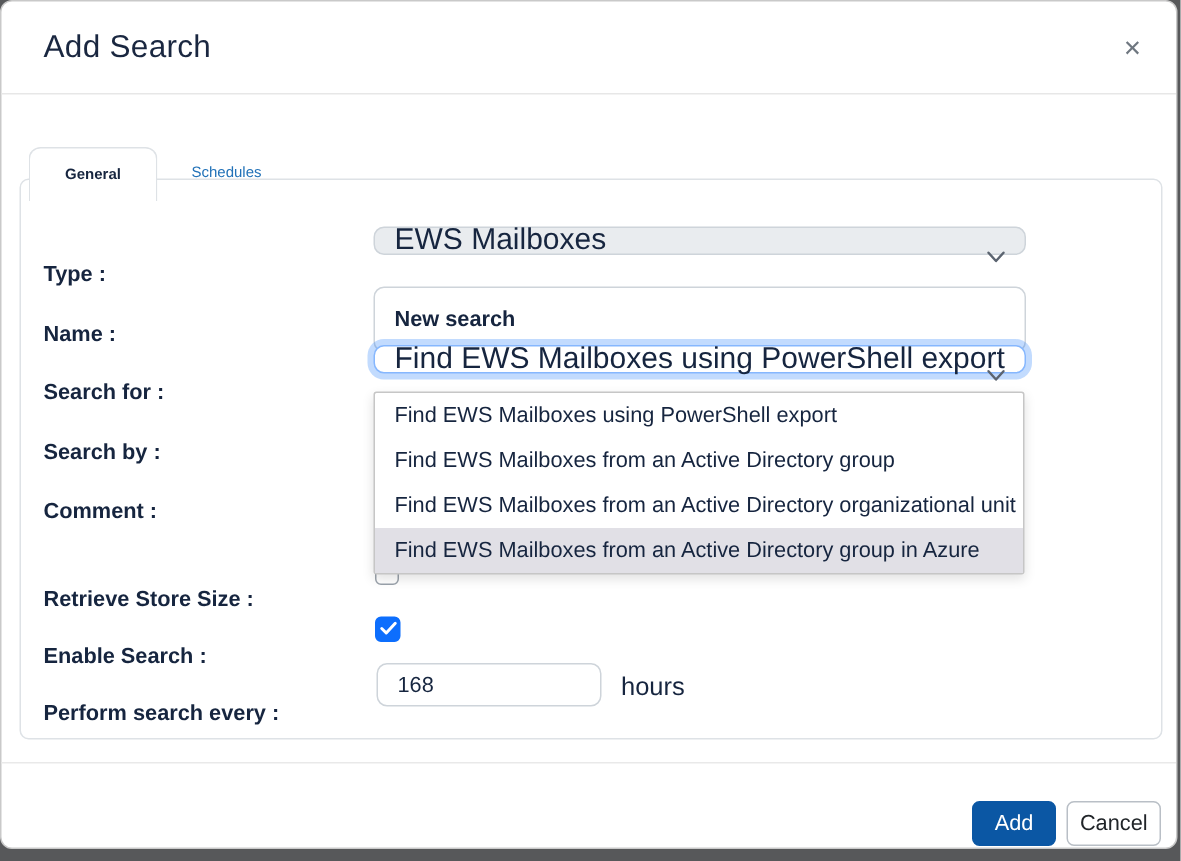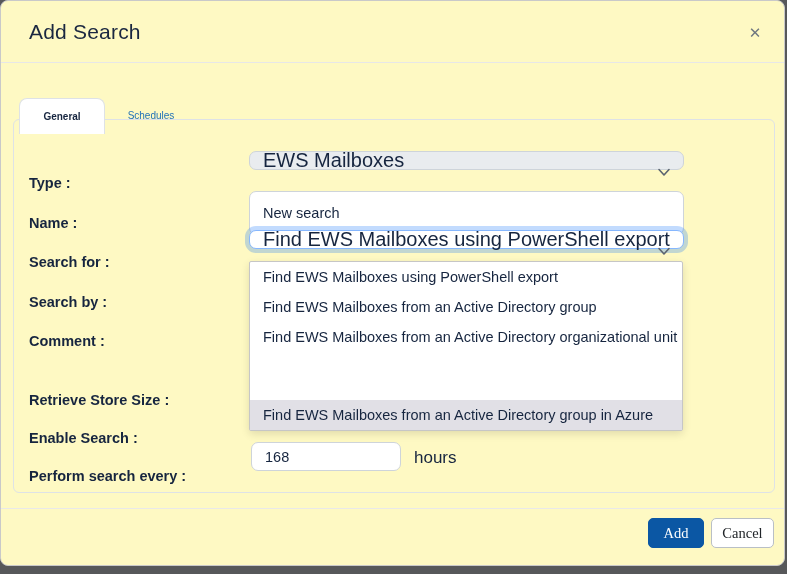--- a/index.html
+++ b/index.html
@@ -5,21 +5,21 @@
   html,body{margin:0;padding:0;}
   body{
     width:787px;height:574px;
     background:#57585a;
     font-family:"Liberation Sans", sans-serif;
     position:relative;
     overflow:hidden;
   }
   .dialog{
     position:absolute;left:0;top:0;width:785px;height:566px;
-    background:#fef9c3;border:1px solid #c9c9c9;border-radius:8px;
+    background:#ffffff;border:1px solid #c9c9c9;border-radius:8px;
     box-sizing:border-box;
   }
   .title{
     position:absolute;left:28px;top:19px;margin:0;
     font-size:21px;font-weight:400;color:#1a2740;letter-spacing:.2px;
   }
   .close-btn{
     position:absolute;left:742px;top:20px;width:24px;height:24px;
     background:none;border:none;padding:0;cursor:pointer;
     font-size:15px;color:#6f7780;line-height:24px;text-align:center;
@@ -63,54 +63,54 @@
   .ctl-type{top:150px;background:#e9ecef;}
   .ctl-searchfor{
     top:229px;border:1px solid #86b7fe;
     box-shadow:0 0 0 4px rgba(13,110,253,.25);z-index:4;
   }
   input.txt{
     position:absolute;box-sizing:border-box;border:1px solid #ced4da;border-radius:7px;
     font-family:"Liberation Sans", sans-serif;font-size:14.5px;color:#16253f;
     padding:0 13px;outline:none;z-index:2;background:#fff;
   }
-  .txt-name{left:248px;top:190px;width:435px;height:44px;}
+  .txt-name{left:248px;top:190px;width:435px;height:44px;font-weight:bold;}
   .txt-hours{left:250px;top:441px;width:150px;height:29px;border-radius:9px;}
 
   
   .popup{
     position:absolute;left:248px;top:260px;width:434px;box-sizing:border-box;
     background:#fff;border:1px solid #c6c6c6;border-radius:2px;
     box-shadow:0 3px 8px rgba(0,0,0,.12);z-index:5;
   }
   .opt{
     height:30px;display:flex;align-items:center;padding:0 13px;
     font-size:14.5px;color:#16253f;cursor:pointer;white-space:nowrap;
   }
-  .opt-hl{background:#e1e0e6;margin-top:48px;}
+  .opt-hl{background:#e1e0e6;}
 
   
   .chk{
     position:absolute;box-sizing:border-box;border-radius:4px;cursor:pointer;
   }
   .chk-unchecked{left:249px;top:373px;width:16px;height:16px;background:#fff;border:1px solid #9aa2ab;z-index:1;}
   .chk-checked{
     left:249px;top:410px;width:17px;height:17px;background:#0d6efd;border:1px solid #0d6efd;
     display:flex;align-items:center;justify-content:center;z-index:2;
   }
   .unit{
     position:absolute;left:413px;top:447px;height:20px;line-height:20px;
     font-size:17px;color:#16253f;z-index:2;
   }
 
   
   .footer-divider{position:absolute;left:0;top:507px;width:100%;height:1px;background:#e9e9e9;}
   .btn{
-    position:absolute;top:517px;height:30px;box-sizing:border-box;
-    font-family:Liberation Serif, serif;font-size:14.5px;
+    position:absolute;top:533px;height:30px;box-sizing:border-box;
+    font-family:Liberation Sans, sans-serif;font-size:14.5px;
     border-radius:5px;cursor:pointer;display:flex;align-items:center;justify-content:center;
   }
   .btn-add{left:647px;width:56px;background:#0b57a4;border:1px solid #0b57a4;color:#ffffff;}
   .btn-cancel{left:710px;width:63px;background:#ffffff;border:1px solid #b9bfc6;color:#212529;}
 </style>
 </head>
 <body>
 
 <div class="dialog">
 

